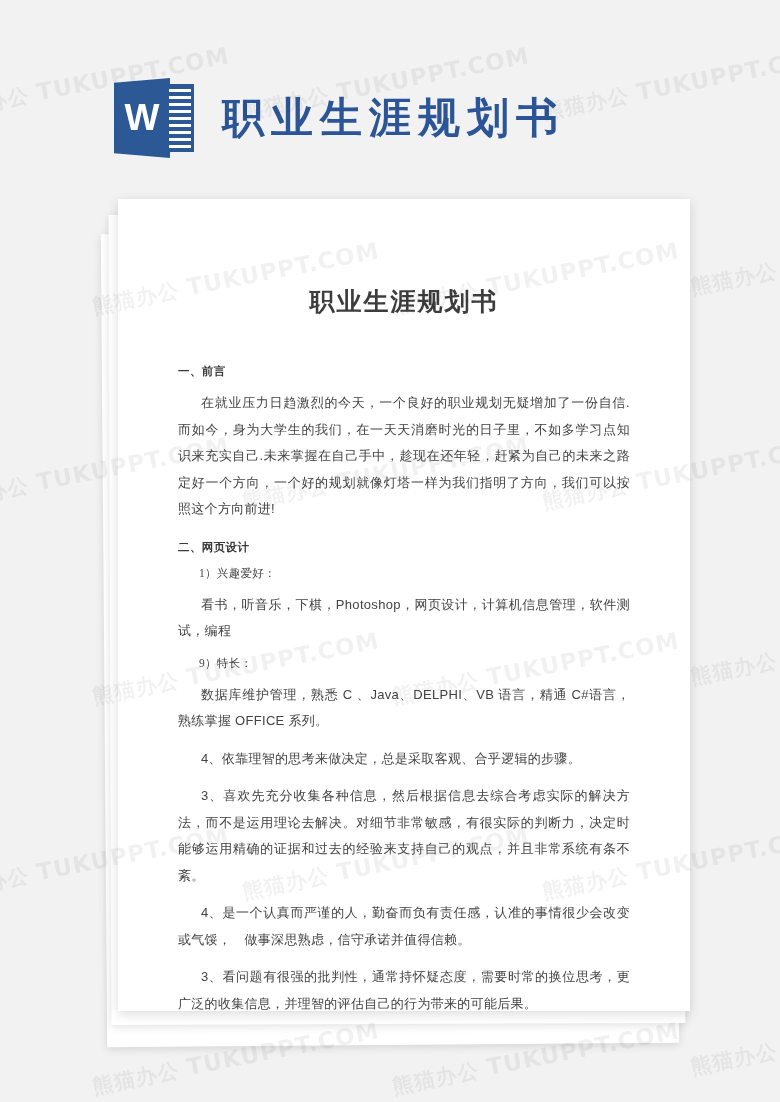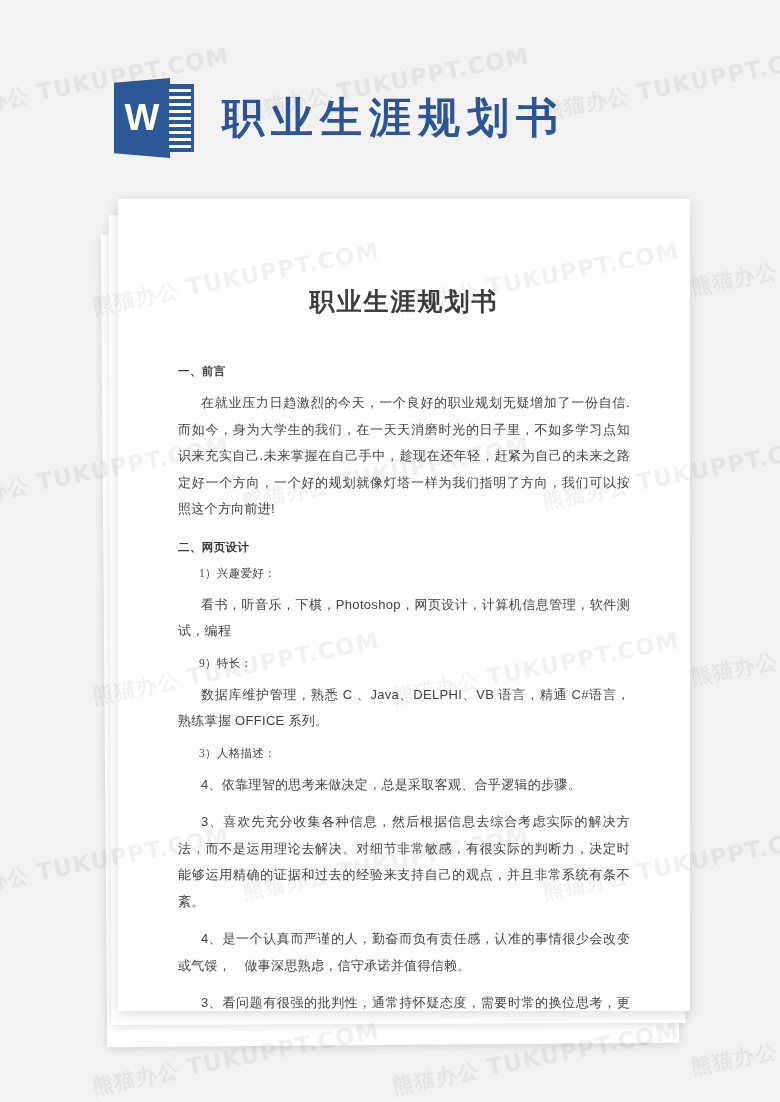--- a/index.html
+++ b/index.html
@@ -204,21 +204,20 @@
       <div class="gap-sm"></div>
 
       <div class="sec-heading">二、网页设计</div>
 
       <div class="sub-heading">1）兴趣爱好：</div>
       <p class="para">看书，听音乐，下棋，Photoshop，网页设计，计算机信息管理，软件测试，编程</p>
 
       <div class="sub-heading">9）特长：</div>
       <p class="para">数据库维护管理，熟悉 C 、Java、DELPHI、VB 语言，精通 C#语言，熟练掌握 OFFICE 系列。</p>
 
-      <div class="sub-heading">3）人格描述：</div>
 
       <p class="para">4、依靠理智的思考来做决定，总是采取客观、合乎逻辑的步骤。</p>
       <p class="para">3、喜欢先充分收集各种信息，然后根据信息去综合考虑实际的解决方法，而不是运用理论去解决。对细节非常敏感，有很实际的判断力，决定时能够运用精确的证据和过去的经验来支持自己的观点，并且非常系统有条不紊。</p>
       <p class="para">4、是一个认真而严谨的人，勤奋而负有责任感，认准的事情很少会改变或气馁，　做事深思熟虑，信守承诺并值得信赖。</p>
       <p class="para">3、看问题有很强的批判性，通常持怀疑态度，需要时常的换位思考，更广泛的收集信息，并理智的评估自己的行为带来的可能后果。</p>
 
     </div>
   </div>
 </div>
 

